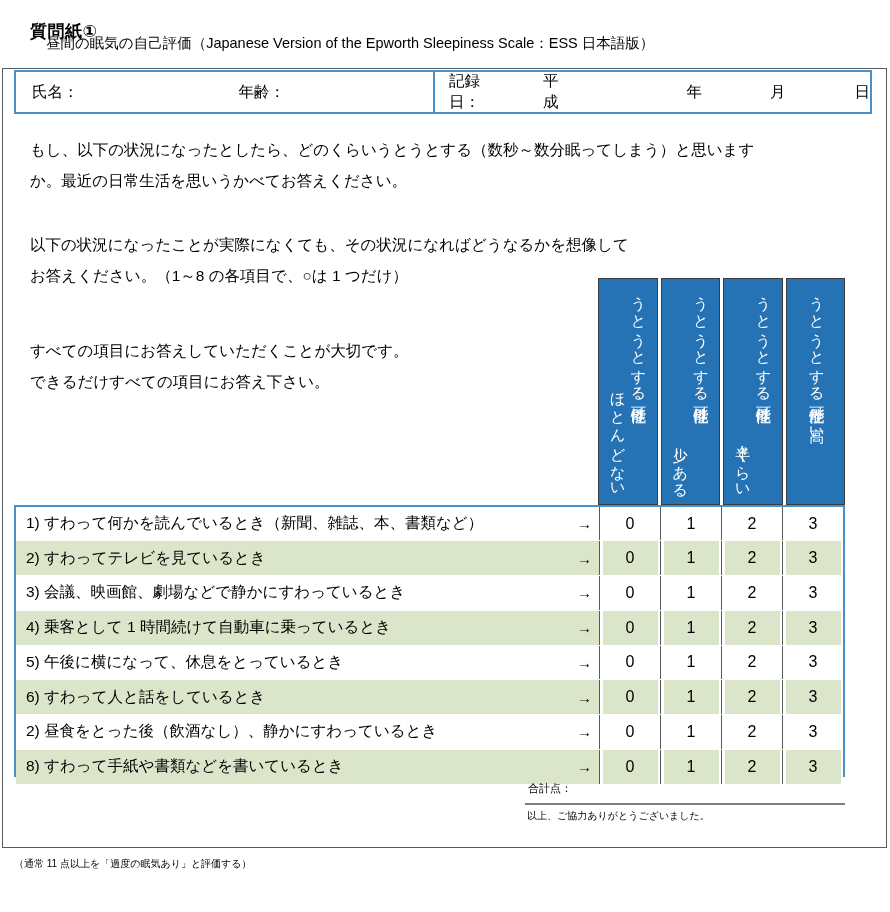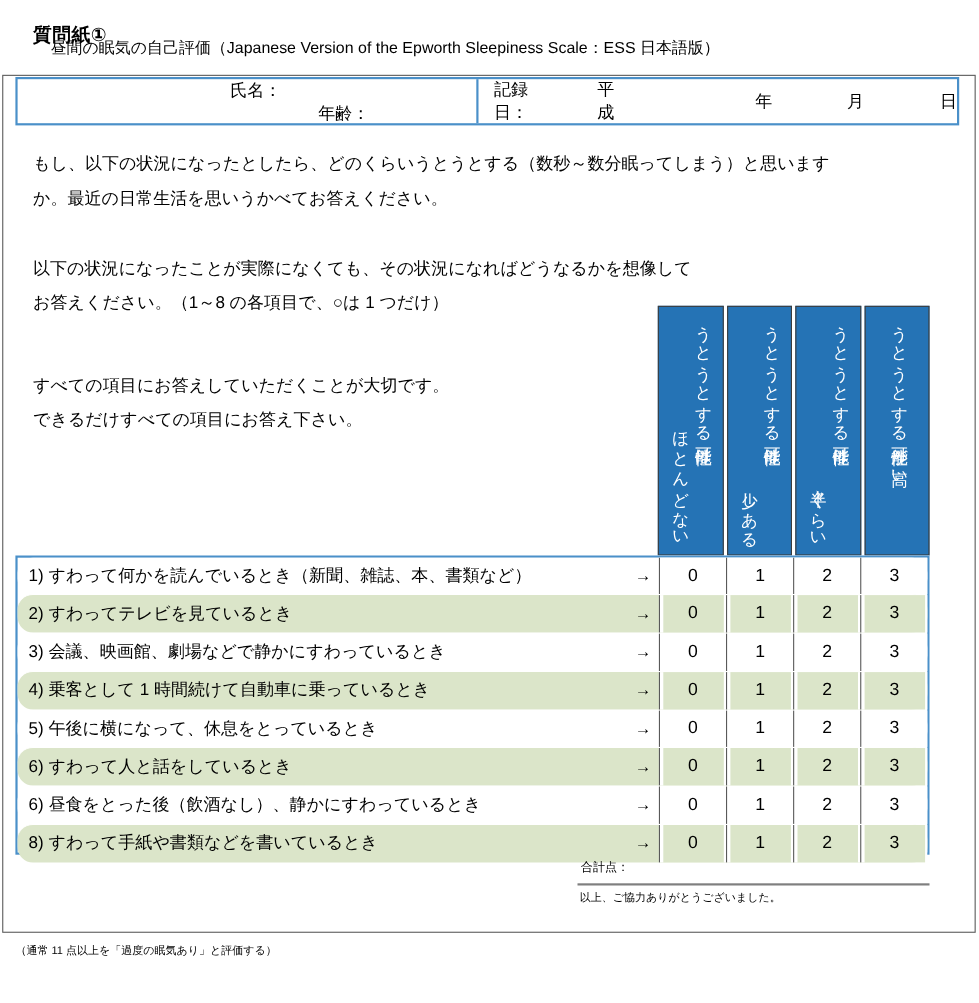--- a/index.html
+++ b/index.html
@@ -8,21 +8,21 @@
     position:relative; width:890px; height:912px; background:#ffffff;
     font-family:"Liberation Sans","DejaVu Sans",sans-serif; color:#000;
     overflow:hidden;
   }
   .title { position:absolute; left:30px; top:20px; font-size:17px; font-weight:bold; letter-spacing:.5px; }
   .subtitle { position:absolute; left:46px; top:34px; font-size:14.5px; }
 
   .outer-box { position:absolute; left:2px; top:68px; width:885px; height:780px; border:1.5px solid #5a5a5a; background:#fff; }
 
   .hdr-box { position:absolute; left:14px; top:70px; width:858px; height:44px; border:2px solid #4A90C9; display:flex; background:#fff; }
-  .hdr-left { width:441px; border-right:2px solid #4A90C9; display:flex; align-items:center; padding-left:16px; font-size:15.5px;flex-direction:column; }
+  .hdr-left { width:441px; border-right:2px solid #4A90C9; display:flex; align-items:center; padding-left:16px; font-size:15.5px; }
   .hdr-left .age { margin-left:160px; }
   .hdr-right { flex:1; display:flex; align-items:center; padding-left:14px; font-size:15.5px;gap:36px; }
   .hdr-right .era { margin-left:27px; }
   .hdr-right .yy  { margin-left:92px; }
   .hdr-right .mm  { margin-left:32px; }
   .hdr-right .dd  { margin-left:33px; }
 
   .para { position:absolute; left:30px; font-size:15.5px; line-height:31px; white-space:nowrap; }
   .para1 { top:134px; }
   .para2 { top:229px; }
@@ -33,21 +33,21 @@
   .vh-cell {
     flex:1 1 0; background:#2573B5; border:1px solid #3c3c3c; color:#fff;
     display:flex; flex-direction:row-reverse; justify-content:center; align-items:stretch;
     padding:7px 2px 13px; gap:2px;
   }
   .vh-col { writing-mode:vertical-rl; font-size:15px; letter-spacing:1px; line-height:1.25; }
   .vh-sub { display:flex; flex-direction:row; justify-content:flex-end; }
 
   
   .q-table { position:absolute; left:14px; top:505px; width:831px; height:272px; border:2px solid #4A90C9; background:#fff; }
-  .t-row { display:flex; height:33.25px; background:#fff;border-radius:14px; }
+  .t-row { display:flex; height:33.25px; background:#fff; }
   .t-row + .t-row { border-top:1.5px solid #ffffff; height:34.75px; }
   .t-row.green { background:#DBE5C9; }
   .q-cell { flex:0 0 583px; display:flex; align-items:center; padding-left:10px; font-size:15.5px; white-space:nowrap; }
   .q-cell .arrow { margin-left:auto; padding-right:7px; font-size:15px; }
   .s-cell { flex:0 0 61px; border-left:1.5px solid #595959; background:#fff; padding:0 2.5px; display:flex; }
   .s-cell .s-inner { flex:1; display:flex; align-items:center; justify-content:center; font-size:16px; }
   .t-row.green .s-cell .s-inner { background:#DBE5C9; }
 
   .total-label { position:absolute; left:528px; top:781px; font-size:11px;font-family:Liberation Serif, serif; }
   .total-line  { position:absolute; left:525px; top:803px; width:320px; height:0; border-top:2px solid #7f7f7f; }
@@ -222,21 +222,21 @@
       <div class="s-cell">
           <div class="s-inner">2</div>
         </div>
       <div class="s-cell">
           <div class="s-inner">3</div>
         </div>
     </div>
 
     <div class="t-row">
       <div class="q-cell">
-        <span>6) 昼食をとった後（飲酒なし）、静かにすわっているとき</span>
+        <span>2) 昼食をとった後（飲酒なし）、静かにすわっているとき</span>
         <span class="arrow">→</span>
       </div>
       <div class="s-cell">
           <div class="s-inner">0</div>
         </div>
       <div class="s-cell">
           <div class="s-inner">1</div>
         </div>
       <div class="s-cell">
           <div class="s-inner">2</div>

